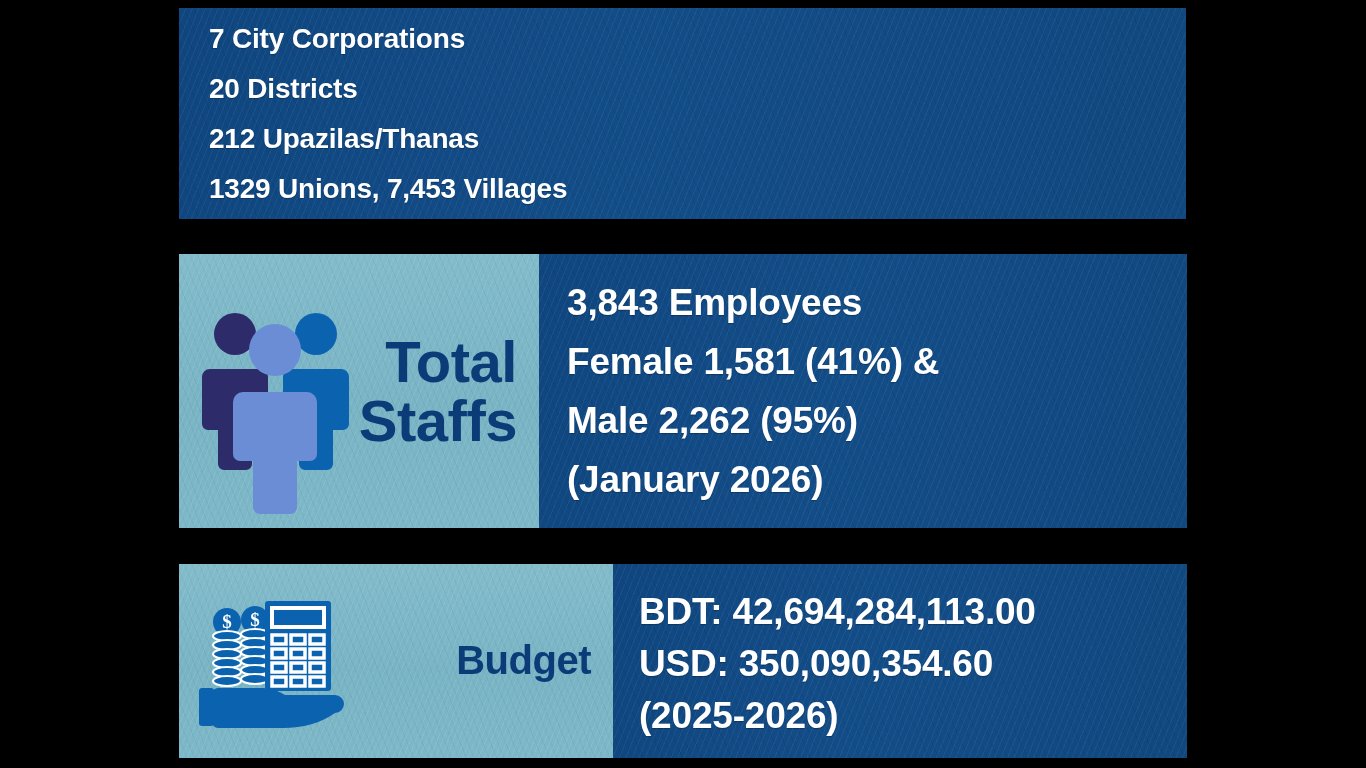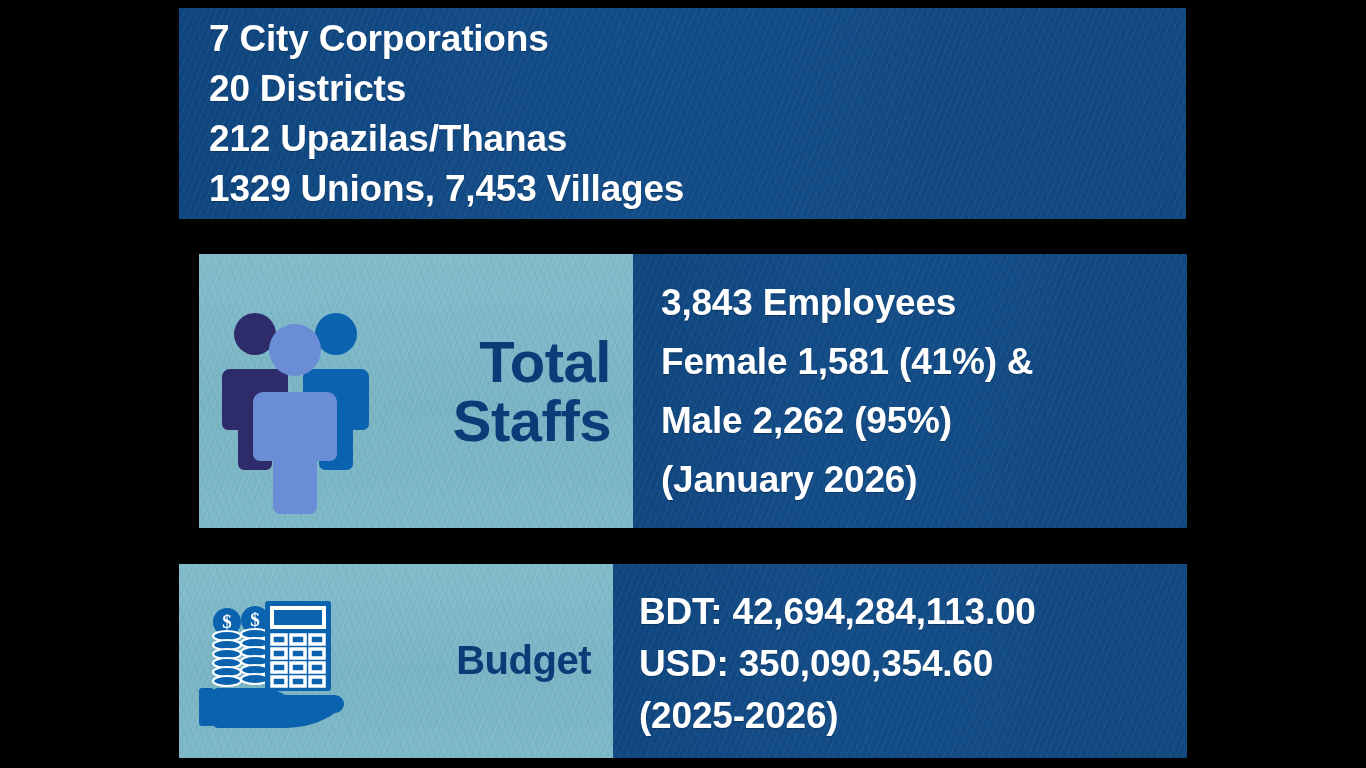--- a/index.html
+++ b/index.html
@@ -80,25 +80,25 @@
     letter-spacing: -0.2px;
     text-shadow: 0 1px 1px rgba(0,0,0,0.28);
   }
 
   
   #card-working-area { left: 179px; top: 8px; width: 1007px; height: 211px; }
   #card-working-area .card-left { width: 434px; padding: 0 22px 0 14px; }
   #card-working-area .icon-box { width: 150px; height: 180px; }
   #card-working-area .card-label { font-size: 58px; padding-bottom: 6px; }
   #card-working-area .card-right { padding: 10px 0 10px 30px; }
-  #card-working-area .value-line { font-size: 37px; line-height: 50px; }
+  #card-working-area .value-line { font-size: 28px; line-height: 50px; }
 
   
   #card-total-staffs { left: 179px; top: 254px; width: 1008px; height: 274px; }
-  #card-total-staffs .card-left { width: 434px; padding: 4px 22px 0 14px; margin-left: 20px; }
+  #card-total-staffs .card-left { width: 360px; padding: 4px 22px 0 14px; }
   #card-total-staffs .icon-box { width: 160px; height: 185px; }
   #card-total-staffs .card-label { font-size: 58px; padding-bottom: 4px; }
   #card-total-staffs .card-right { padding: 8px 8px 8px 28px; }
   #card-total-staffs .value-line { font-size: 37px; line-height: 59px; }
 
   
   #card-budget { left: 179px; top: 564px; width: 1008px; height: 194px; }
   #card-budget .card-left { width: 434px; padding: 0 22px 0 14px; }
   #card-budget .icon-box { width: 150px; height: 150px; }
   #card-budget .card-label { font-size: 40px; padding-bottom: 2px; }

